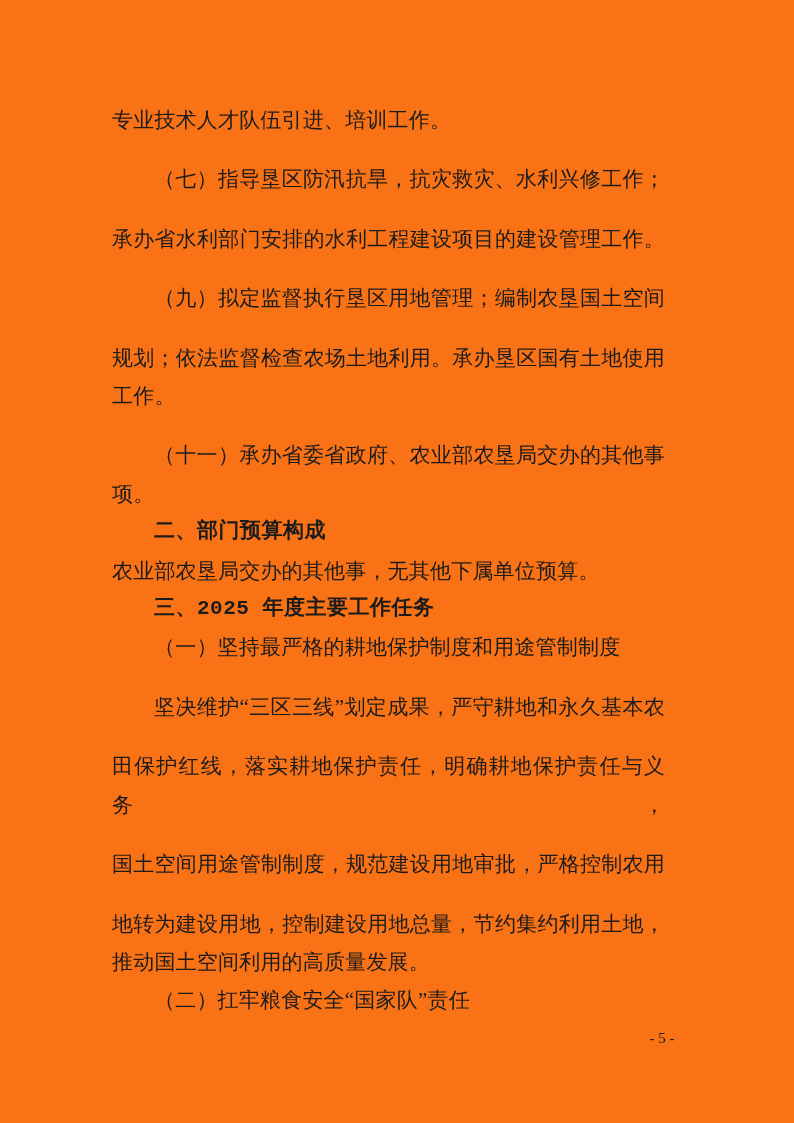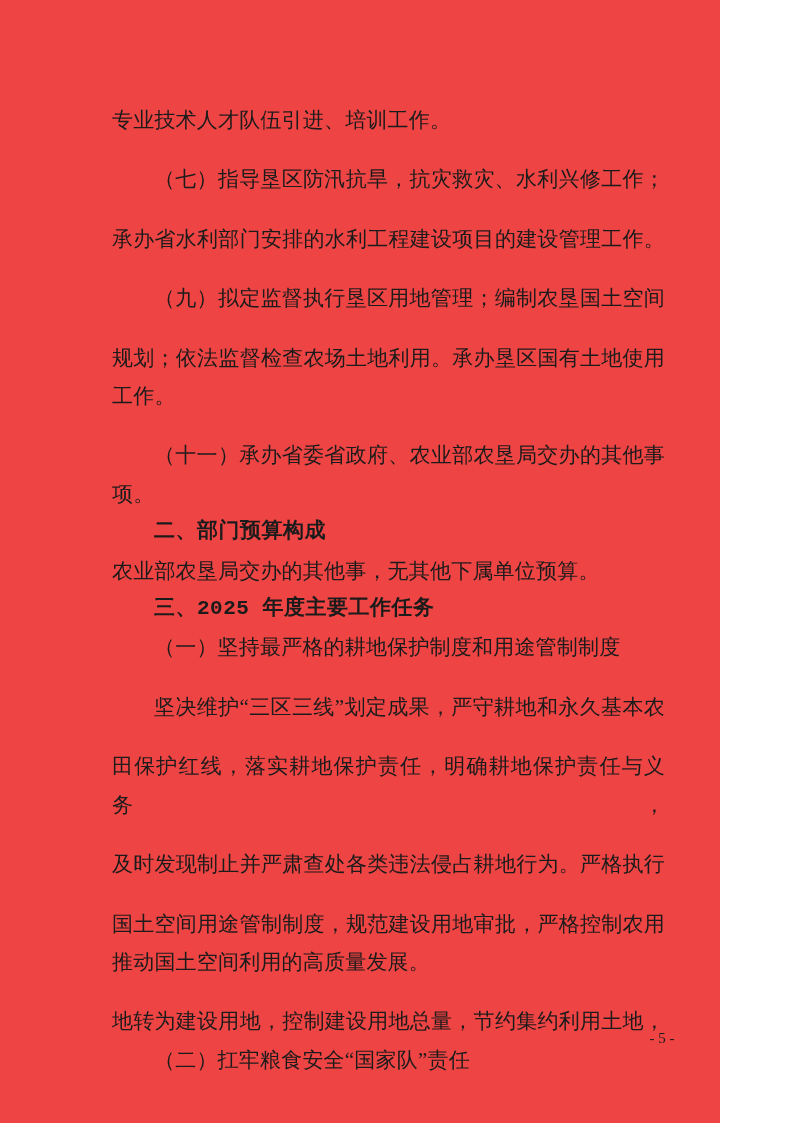--- a/index.html
+++ b/index.html
@@ -1,21 +1,21 @@
 <!DOCTYPE html>
 <html><head>
 <meta charset="utf-8">
 <style>
   * { margin: 0; padding: 0; box-sizing: border-box; }
   html, body { background: #ffffff; }
   .page {
     position: relative;
-    width: 720px;
+    width: 794px;
     height: 1123px;
-    background: #ef4444;
+    background: #f97316;
     overflow: hidden;
     font-family: "Liberation Serif", "DejaVu Serif", serif;
     color: #1b1b1b;
   }
   .text-block {
     position: absolute;
     left: 112px;
     top: 101px;
     width: 553px;
   }
@@ -62,21 +62,20 @@
     <div class="line full">规划；依法监督检查农场土地利用。承办垦区国有土地使用</div>
     <div class="line">工作。</div>
     <div class="line indent full">（十一）承办省委省政府、农业部农垦局交办的其他事</div>
     <div class="line">项。</div>
     <div class="line indent heading">二、部门预算构成</div>
     <div class="line">农业部农垦局交办的其他事，无其他下属单位预算。</div>
     <div class="line indent heading">三、2025 年度主要工作任务</div>
     <div class="line indent">（一）坚持最严格的耕地保护制度和用途管制制度</div>
     <div class="line indent full">坚决维护“三区三线”划定成果，严守耕地和永久基本农</div>
     <div class="line full">田保护红线，落实耕地保护责任，明确耕地保护责任与义务，</div>
-    <div class="line full">及时发现制止并严肃查处各类违法侵占耕地行为。严格执行</div>
     <div class="line full">国土空间用途管制制度，规范建设用地审批，严格控制农用</div>
+    <div class="line full">地转为建设用地，控制建设用地总量，节约集约利用土地，</div>
     <div class="line">推动国土空间利用的高质量发展。</div>
-    <div class="line full">地转为建设用地，控制建设用地总量，节约集约利用土地，</div>
     <div class="line indent">（二）扛牢粮食安全“国家队”责任</div>
   </div>
 
   <div class="pagenum">- 5 -</div>
 </div>
 
 </body></html>

